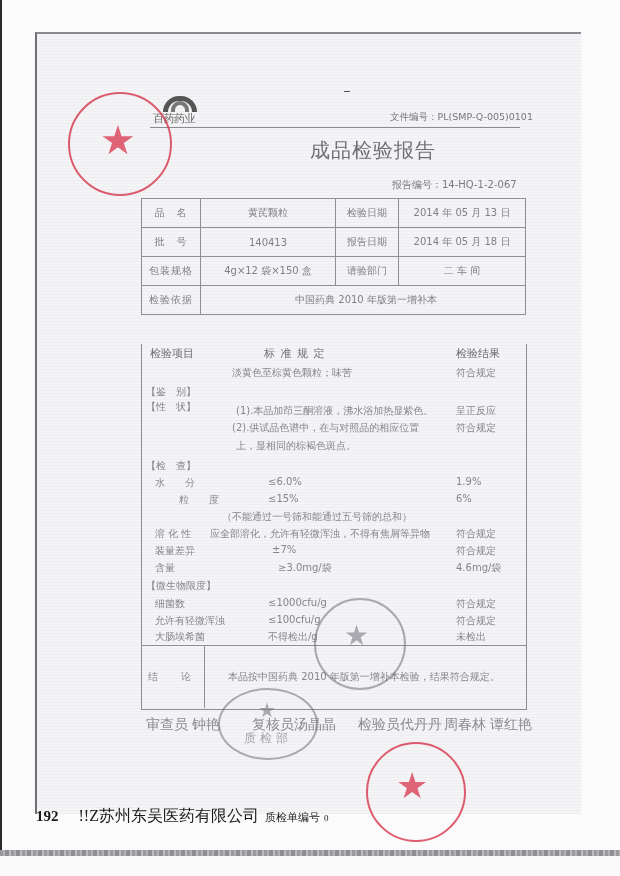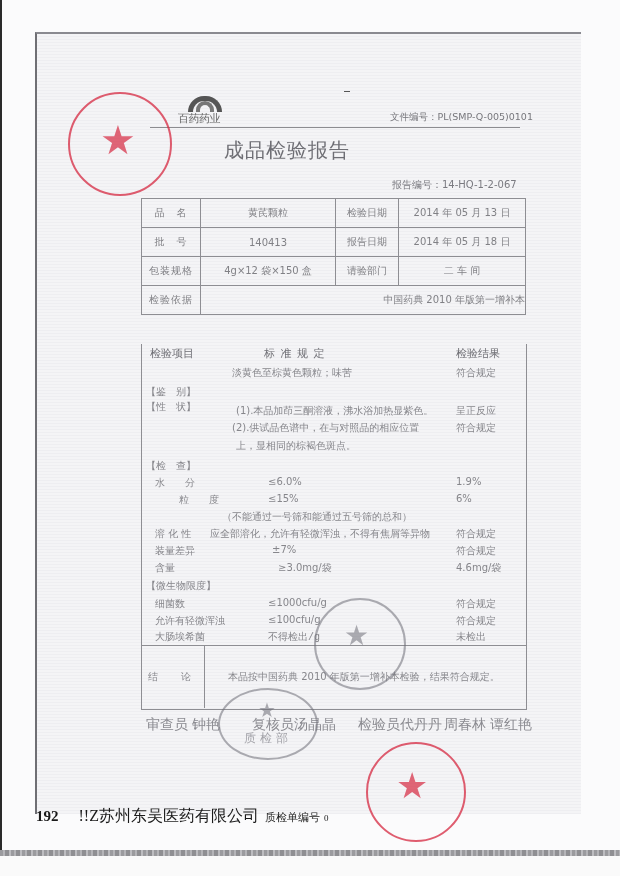--- a/index.html
+++ b/index.html
@@ -17,40 +17,40 @@
     opacity: 0.85;
   }
   .sheet {
     position: absolute; left: 35px; top: 32px; width: 544px; height: 780px;
     background: repeating-linear-gradient(0deg, #eeeef1 0 1px, #f4f4f6 1px 3px);
     border-left: 2px solid #6f6f74; border-top: 2px solid #8a8a90;
   }
   .abs { position: absolute; }
 
   
-  .logo { left: 153px; top: 96px; width: 56px; height: 30px; margin-left: 25px; }
+  .logo { left: 153px; top: 96px; width: 56px; height: 30px; }
   .logo-arc { position: absolute; left: 10px; top: 0; width: 34px; height: 16px; border: 5px solid #555; border-bottom: none; border-radius: 18px 18px 0 0; box-sizing: border-box; }
   .logo-arc2 { position: absolute; left: 18px; top: 5px; width: 18px; height: 11px; border: 4px solid #777; border-bottom: none; border-radius: 10px 10px 0 0; box-sizing: border-box; }
   .logo-text { position: absolute; left: 0; top: 15px; font-size: 11px; color: #666; white-space: nowrap; letter-spacing: -0.5px; }
   .doc-number { left: 390px; top: 111px; font-size: 9.5px; color: #77777c; white-space: nowrap; }
   .header-rule { left: 150px; top: 127px; width: 370px; height: 1px; background: #8c8c90; }
-  .title { left: 224px; top: 137px; width: 200px; text-align: left; font-size: 20px; color: #6e6e74; letter-spacing: 1px; }
+  .title { left: 236px; top: 137px; width: 200px; text-align: right; font-size: 20px; color: #6e6e74; letter-spacing: 1px; }
   .report-no { left: 392px; top: 178px; font-size: 10px; color: #7a7a80; white-space: nowrap; }
   .dash-mark { left: 344px; top: 91px; width: 6px; height: 1px; background: #555; }
 
   
   .info-table {
     left: 141px; top: 198px; width: 385px; border-collapse: collapse;
     font-size: 10px; color: #808085;
   }
   .info-table td { border: 1px solid #8e8e93; height: 28px; padding: 0; text-align: center; }
   .info-table td.lbl { width: 58px; letter-spacing: 1px; }
   .info-table td.val { width: 134px; }
   .info-table td.lbl2 { width: 62px; }
-  .info-table td.basis-val { text-align: right; padding-left: 6px; }
+  .info-table td.basis-val { text-align: center; padding-left: 6px; }
 
   
   .body-box { left: 141px; top: 344px; width: 384px; height: 301px; border-left: 1px solid #8e8e93; border-right: 1px solid #8e8e93; }
   .conc-box { left: 141px; top: 645px; width: 384px; height: 63px; border: 1px solid #8e8e93; }
   .conc-divider { left: 204px; top: 645px; width: 1px; height: 63px; background: #8e8e93; }
   .row-text { font-size: 10px; color: #86868b; white-space: nowrap; }
   .hdr-text { font-size: 11px; color: #6e6e74; white-space: nowrap; }
 
   
   .sig { font-size: 14px; color: #8a8a90; white-space: nowrap; }
@@ -148,21 +148,21 @@
 <div class="abs row-text" style="left:456px;top:561px;">4.6mg/袋</div>
 
 <div class="abs row-text" style="left:146px;top:579px;">【微生物限度】</div>
 <div class="abs row-text" style="left:155px;top:597px;">细菌数</div>
 <div class="abs row-text" style="left:268px;top:597px;">≤1000cfu/g</div>
 <div class="abs row-text" style="left:456px;top:597px;">符合规定</div>
 <div class="abs row-text" style="left:155px;top:614px;">允许有轻微浑浊</div>
 <div class="abs row-text" style="left:268px;top:614px;">≤100cfu/g</div>
 <div class="abs row-text" style="left:456px;top:614px;">符合规定</div>
 <div class="abs row-text" style="left:155px;top:630px;">大肠埃希菌</div>
-<div class="abs row-text" style="left:268px;top:630px;font-family:Liberation Mono, monospace;">不得检出/g</div>
+<div class="abs row-text" style="left:268px;top:630px;">不得检出/g</div>
 <div class="abs row-text" style="left:456px;top:630px;">未检出</div>
 
 <div class="abs conc-box"></div>
 <div class="abs conc-divider"></div>
 <div class="abs row-text" style="left:148px;top:670px;letter-spacing:1px;">结　　论</div>
 <div class="abs row-text" style="left:228px;top:670px;">本品按中国药典 2010 年版第一增补本检验，结果符合规定。</div>
 
 <div class="abs sig" style="left:146px;top:716px;">审查员：</div>
 <div class="abs sig" style="left:192px;top:716px;">钟艳</div>
 <div class="abs sig" style="left:252px;top:716px;">复核员：</div>

